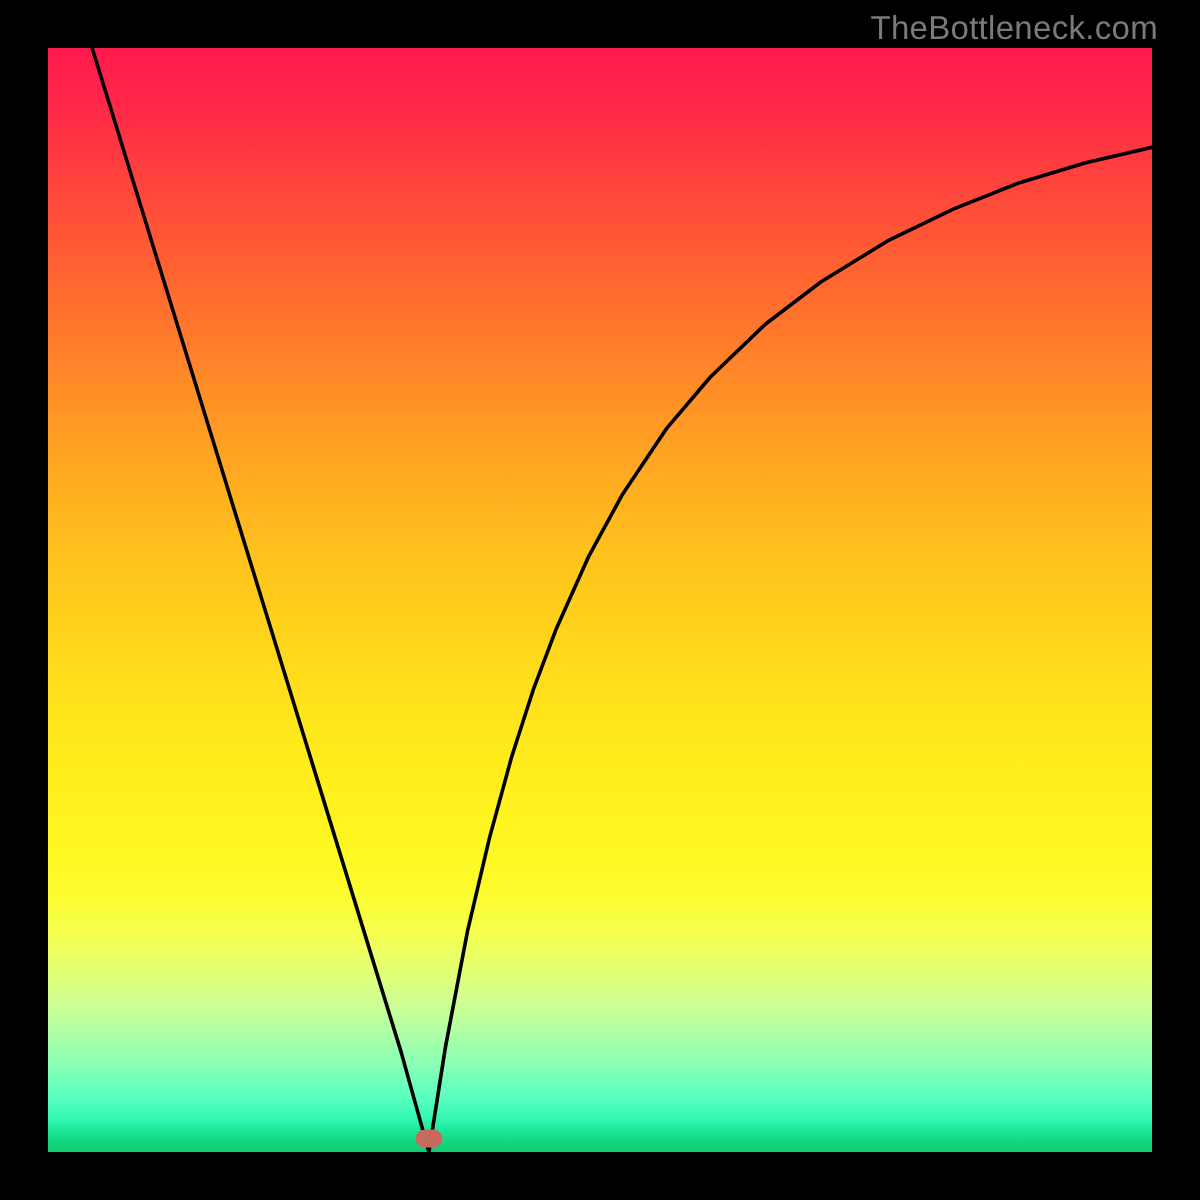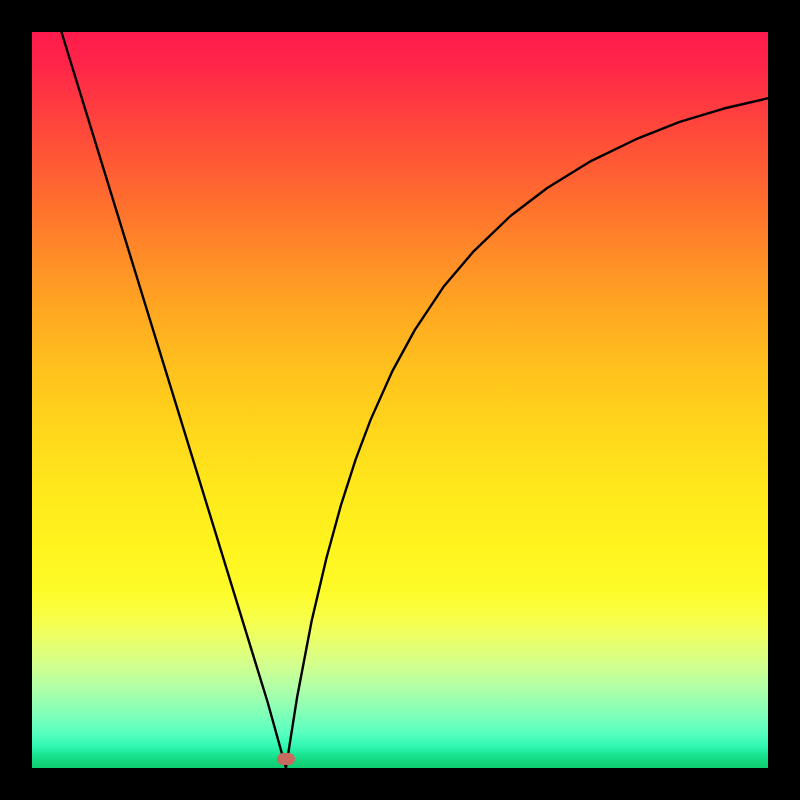--- a/index.html
+++ b/index.html
@@ -71,19 +71,20 @@
     height: 12px;
     border-radius: 6px;
     background: #c96a5e;
     transform: translate(-50%, -50%);
   }
 </style>
 </head>
 <body>
 
 <div class="frame">
+  <div class="watermark">TheBottleneck.com</div>
   <div class="plot">
     <svg class="curve" viewBox="0 0 736 736" preserveAspectRatio="none">
       <path id="curve-path" fill="none" stroke="#000" stroke-width="2.4" stroke-linejoin="round" stroke-linecap="round" d="M 29.44 0.00 L 58.88 95.68 L 88.32 191.36 L 117.76 287.04 L 147.20 382.72 L 176.64 478.40 L 206.08 574.08 L 235.52 669.76 L 253.92 736.00 L 253.92 736.00 L 264.96 666.08 L 279.68 588.80 L 294.40 526.24 L 309.12 472.51 L 323.84 426.88 L 338.56 387.87 L 360.64 338.56 L 382.72 298.08 L 412.16 253.92 L 441.60 219.33 L 478.40 184.00 L 515.20 156.03 L 559.36 128.80 L 603.52 107.46 L 647.68 89.79 L 691.84 76.54 L 736.00 66.24"></path>
     </svg>
     <div class="marker" id="marker" style="left: 253.92px; top: 727.168px;"></div>
   </div>
 </div>
 
 </body></html>

